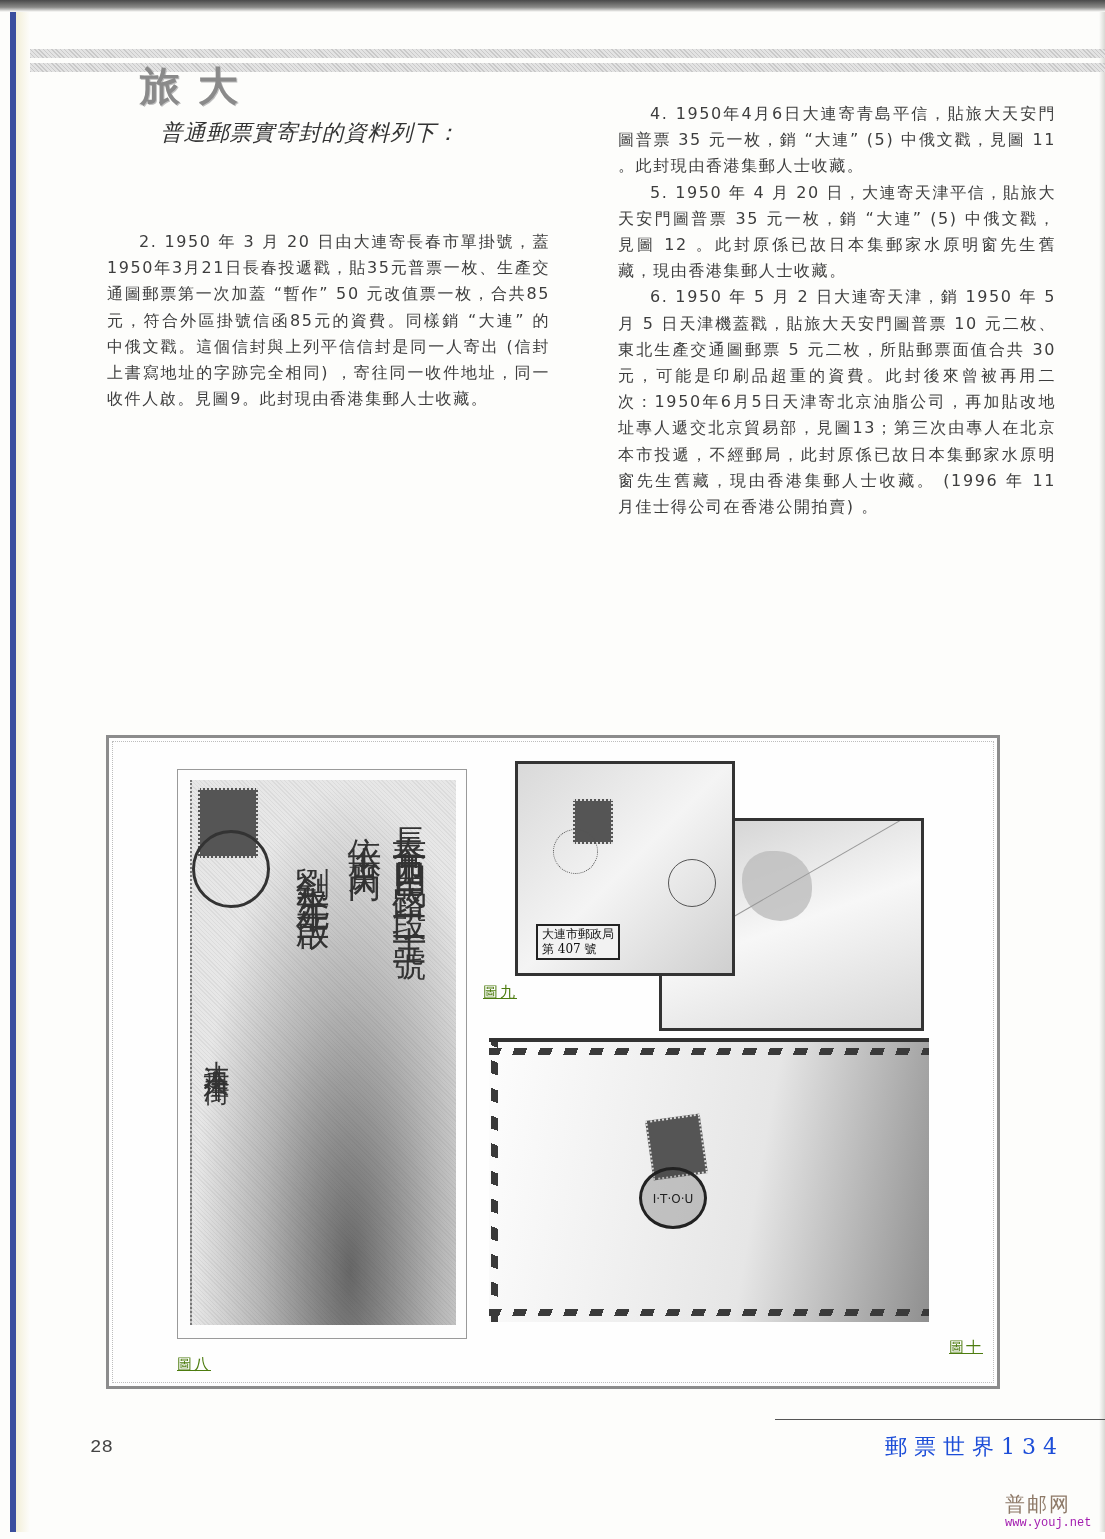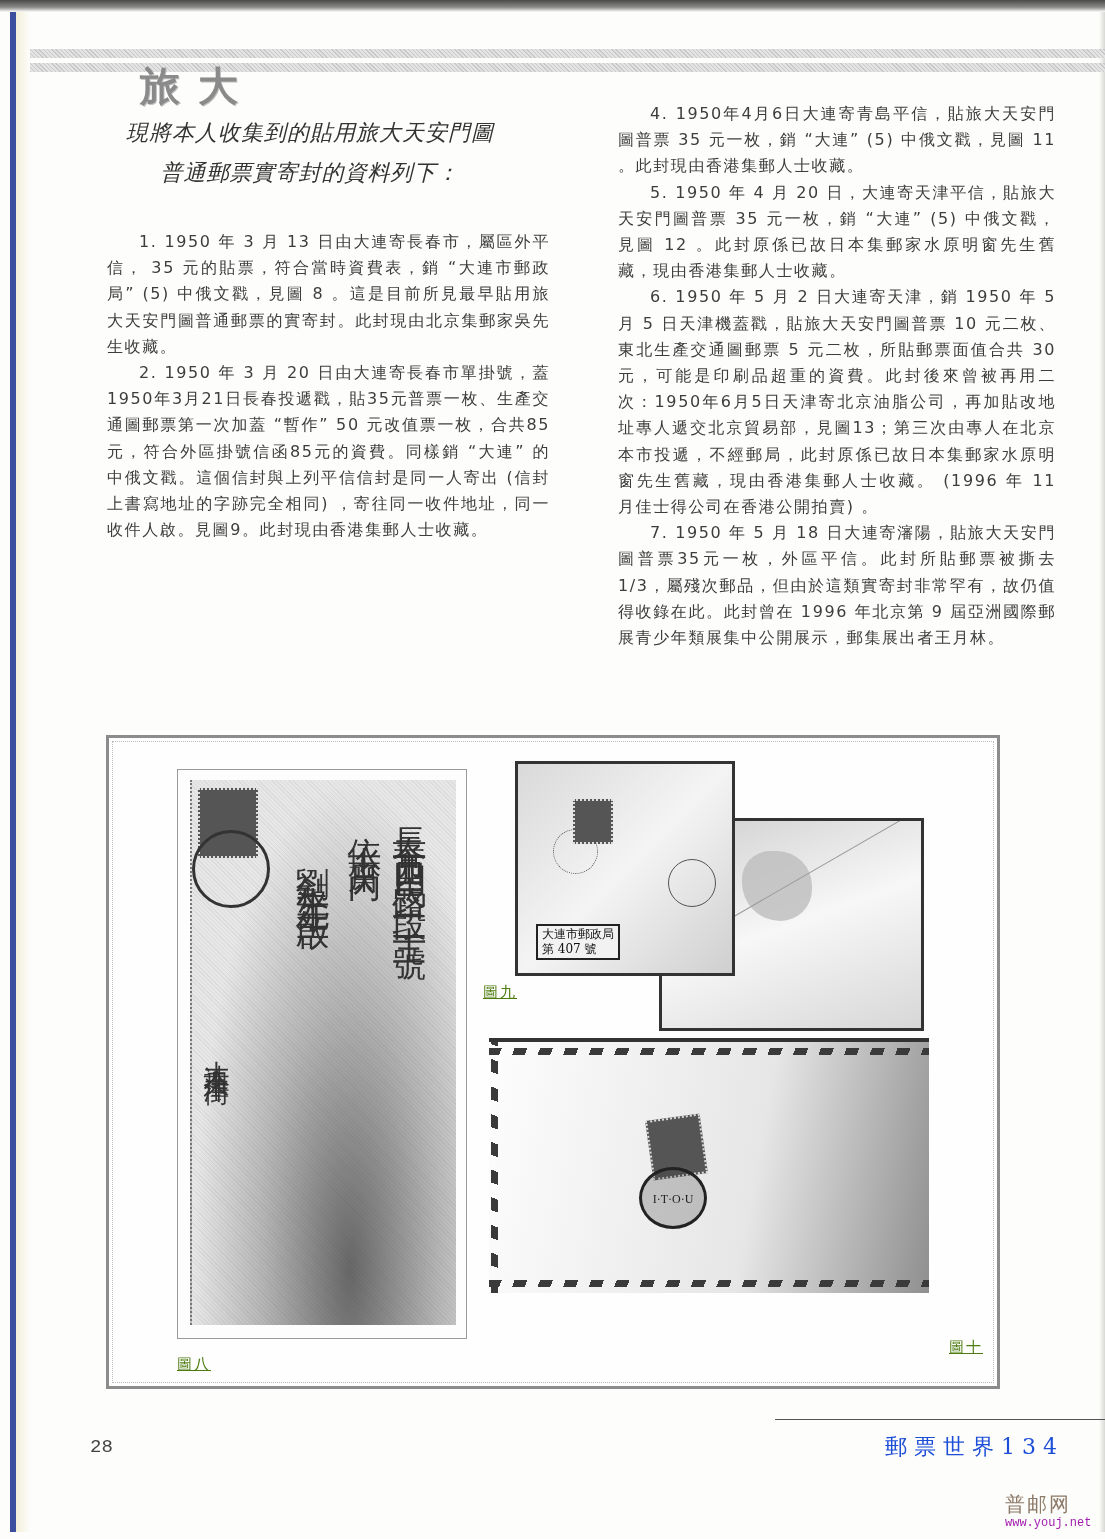--- a/index.html
+++ b/index.html
@@ -49,22 +49,22 @@
     border-left: 2px dotted #777; }
   .stamp { position: absolute; background: #555; border: 2px dotted #ddd; }
   .postmark { position: absolute; border-radius: 50%; border: 2px solid #444; }
   .hand { position: absolute; writing-mode: vertical-rl; font-family: "DejaVu Serif", serif;
     color: #333; font-size: 34px; letter-spacing: 10px; }
 
   .fig-9 { left: 374px; top: 23px; width: 220px; height: 215px; border: 3px solid #333;
     background: linear-gradient(135deg, #d9d9d9, #f4f4f4 50%, #cfcfcf); z-index: 2; margin-left: 32px; }
   .fig-12 { left: 550px; top: 80px; width: 265px; height: 213px; border: 3px solid #333;
     background: linear-gradient(160deg, #cfcfcf, #f7f7f7 50%, #d7d7d7); z-index: 1; }
-  .fig-10 { left: 380px; top: 300px; width: 440px; height: 255px; border-top: 4px solid #333;
-    background: linear-gradient(100deg, #fdfdfd, #e6e6e6 60%, #8f8f8f); font-family: Liberation Serif, serif; }
+  .fig-10 { left: 380px; top: 300px; width: 440px; height: 284px; border-top: 4px solid #333;
+    background: linear-gradient(100deg, #fdfdfd, #e6e6e6 60%, #8f8f8f); }
   .airmail-top, .airmail-bottom { position: absolute; left: 0; width: 100%; height: 7px;
     background: repeating-linear-gradient(110deg, #3a3a3a 0 12px, transparent 12px 24px); }
   .airmail-top { top: 6px; } .airmail-bottom { bottom: 6px; }
   .airmail-left { position: absolute; left: 2px; top: 0; width: 7px; height: 100%;
     background: repeating-linear-gradient(20deg, #3a3a3a 0 12px, transparent 12px 26px); }
 
   .caption { position: absolute; font-size: 15px; color: #4d7c0f; letter-spacing: 2px; text-decoration: underline; }
   .cap-8 { left: 68px; top: 617px; }
   .cap-9 { left: 374px; top: 245px; }
   .cap-10 { left: 840px; top: 600px; }
@@ -86,34 +86,31 @@
 <div class="spine-shadow"></div>
 <div class="right-edge"></div>
 
 <div class="header-band">
   <div class="stripe s1"></div>
   <div class="stripe s2"></div>
   <div class="section-title">旅大</div>
 </div>
 
 <div class="intro">
-  <div>現將本人收集到的貼用旅大天安門圖</div>
   <div>普通郵票實寄封的資料列下：</div>
 </div>
 
 <div class="col col-left">
-  <p>1. 1950 年 3 月 13 日由大連寄長春市，屬區外平信， 35 元的貼票，符合當時資費表，銷 “大連市郵政局” (5) 中俄文戳，見圖 8 。這是目前所見最早貼用旅大天安門圖普通郵票的實寄封。此封現由北京集郵家吳先生收藏。</p>
   <p>2. 1950 年 3 月 20 日由大連寄長春市單掛號，蓋1950年3月21日長春投遞戳，貼35元普票一枚、生產交通圖郵票第一次加蓋 “暫作” 50 元改值票一枚，合共85元，符合外區掛號信函85元的資費。同樣銷 “大連” 的中俄文戳。這個信封與上列平信信封是同一人寄出 (信封上書寫地址的字跡完全相同) ，寄往同一收件地址，同一收件人啟。見圖9。此封現由香港集郵人士收藏。</p>
 </div>
 
 <div class="col col-right">
   <p>4. 1950年4月6日大連寄青島平信，貼旅大天安門圖普票 35 元一枚，銷 “大連” (5) 中俄文戳，見圖 11 。此封現由香港集郵人士收藏。</p>
   <p>5. 1950 年 4 月 20 日，大連寄天津平信，貼旅大天安門圖普票 35 元一枚，銷 “大連” (5) 中俄文戳，見圖 12 。此封原係已故日本集郵家水原明窗先生舊藏，現由香港集郵人士收藏。</p>
   <p>6. 1950 年 5 月 2 日大連寄天津，銷 1950 年 5 月 5 日天津機蓋戳，貼旅大天安門圖普票 10 元二枚、東北生產交通圖郵票 5 元二枚，所貼郵票面值合共 30 元，可能是印刷品超重的資費。此封後來曾被再用二次：1950年6月5日天津寄北京油脂公司，再加貼改地址專人遞交北京貿易部，見圖13；第三次由專人在北京本市投遞，不經郵局，此封原係已故日本集郵家水原明窗先生舊藏，現由香港集郵人士收藏。 (1996 年 11 月佳士得公司在香港公開拍賣) 。</p>
-  <p>7. 1950 年 5 月 18 日大連寄瀋陽，貼旅大天安門圖普票35元一枚，外區平信。此封所貼郵票被撕去 1/3，屬殘次郵品，但由於這類實寄封非常罕有，故仍值得收錄在此。此封曾在 1996 年北京第 9 屆亞洲國際郵展青少年類展集中公開展示，郵集展出者王月林。</p>
 </div>
 
 <div class="photo-panel">
 
   <div class="fig fig-8">
     <div class="inner">
       <div class="stamp" style="left:6px;top:8px;width:60px;height:70px;"></div>
       <div class="postmark" style="left:0px;top:50px;width:78px;height:78px;border-width:3px;border-color:#333;"></div>
       <div class="hand" style="left:195px;top:20px;height:520px;">長春市西四馬路二段二十三號</div>
       <div class="hand" style="left:150px;top:30px;height:300px;">依古齋內</div>

